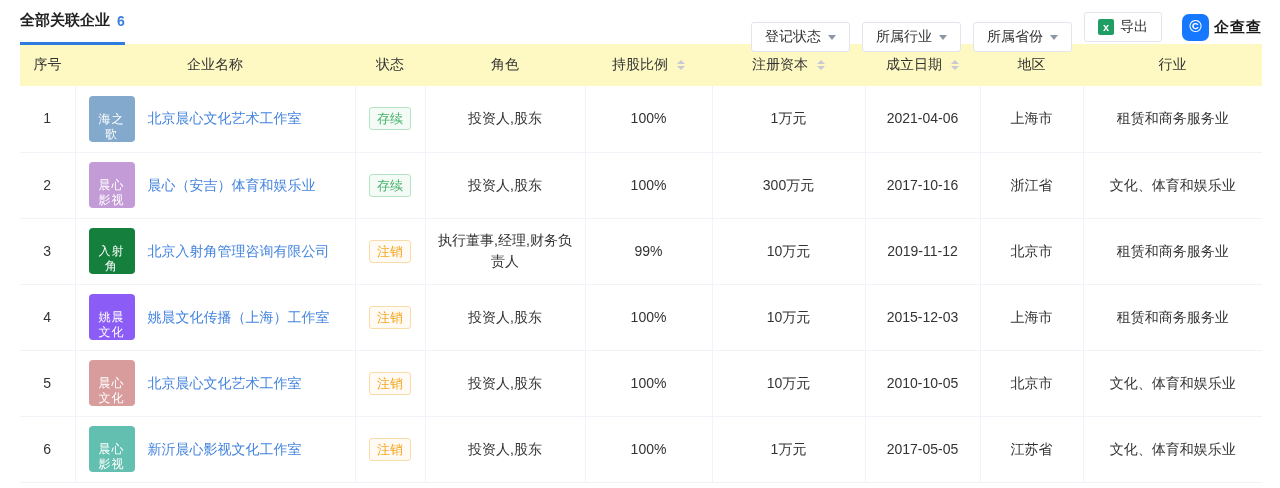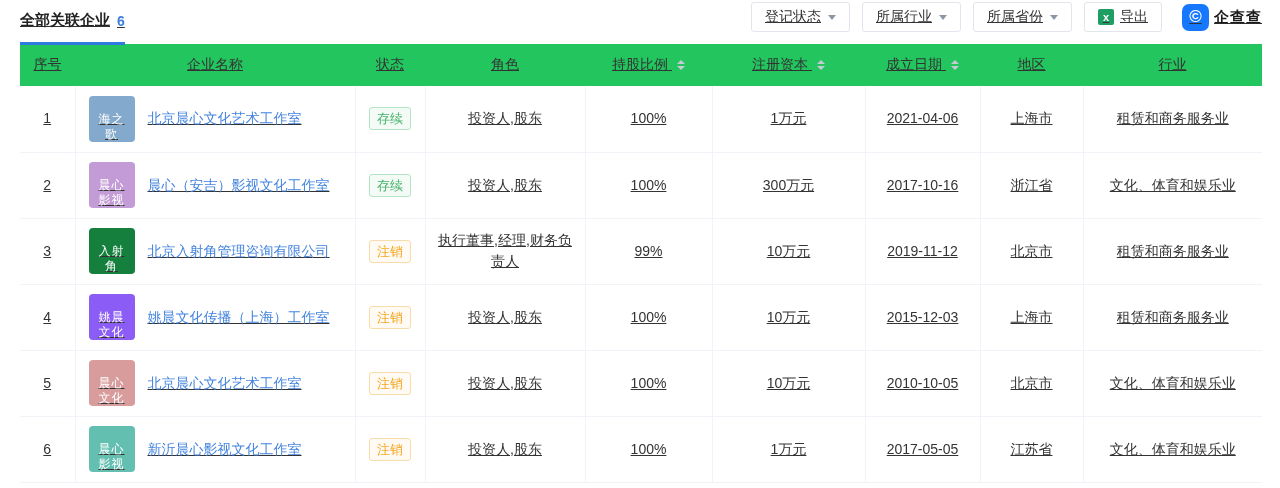--- a/index.html
+++ b/index.html
@@ -1,48 +1,48 @@
 <!DOCTYPE html>
 <html><head>
 <meta charset="utf-8">
 <style>
   * { margin:0; padding:0; box-sizing:border-box; }
   html,body { width:1280px; height:488px; background:#fff; overflow:hidden; }
   body { font-family:"Liberation Sans","DejaVu Sans",sans-serif; color:#333; }
-  .page { width:1280px; height:488px; padding:0 18px 0 20px;text-decoration:underline; }
+  .page { width:1280px; height:488px; padding:0 18px 0 20px; }
 
   
   .topbar { height:44px; display:flex; justify-content:space-between; align-items:flex-start; }
   .tabs { display:flex; gap:34px; }
   .tab { display:flex; align-items:center; gap:7px; font-size:15px; color:#666;
          padding:11px 0 12px; cursor:pointer; border-bottom:3px solid transparent; }
   .tab .count { color:#3d7fdc; font-weight:700; font-size:14px; }
   .tab.active { color:#222; font-weight:700; border-bottom-color:#2e7ce0; }
 
   .controls { display:flex; align-items:center; gap:12px; padding-top:2px; }
   .fbtn { display:flex; align-items:center; gap:7px; height:30px; padding:0 13px;
           background:#fff; border:1px solid #e2e5eb; border-radius:3px;
-          font-size:14px; color:#333; cursor:pointer; font-family:inherit; }
+          font-size:14px; color:#333; cursor:pointer; font-family:inherit;margin-top:20px; }
   .caret-down { width:0; height:0; border-left:4px solid transparent; border-right:4px solid transparent;
                 border-top:5px solid #8c97a5; display:inline-block; }
   .export { display:flex; align-items:center; gap:6px; height:30px; padding:0 13px;
             background:#fff; border:1px solid #e2e5eb; border-radius:3px;
             font-size:14px; color:#333; cursor:pointer; font-family:inherit; }
   .excel-ic { width:16px; height:16px; border-radius:2px; background:#1e9e62; color:#fff;
               font-size:11px; font-weight:700; display:flex; align-items:center; justify-content:center; }
   .brand { display:flex; align-items:center; gap:5px; margin-left:8px; }
   .brand-ic { width:27px; height:27px; border-radius:7px; background:#1677ff; color:#fff;
               font-size:17px; font-weight:700; display:flex; align-items:center; justify-content:center; }
   .brand-tx { font-size:15px; font-weight:800; color:#1a1a1a; letter-spacing:1px; }
 
   
   table { border-collapse:collapse; table-layout:fixed; width:1242px; }
   col.c0{width:55px} col.c1{width:280px} col.c2{width:70px} col.c3{width:160px}
   col.c4{width:127px} col.c5{width:153px} col.c6{width:115px} col.c7{width:103px} col.c8{width:179px}
-  thead th { background:#22c55e; height:42px; font-size:14px; font-weight:400; color:#333;
+  thead th { background:#fef9c3; height:42px; font-size:14px; font-weight:400; color:#333;
              text-align:center; white-space:nowrap; }
   thead th .sort { display:inline-flex; flex-direction:column; gap:2px; margin-left:5px;
                    vertical-align:middle; cursor:pointer; }
   .tri-up { width:0; height:0; border-left:4px solid transparent; border-right:4px solid transparent;
             border-bottom:4px solid #c5cad3; }
   .tri-dn { width:0; height:0; border-left:4px solid transparent; border-right:4px solid transparent;
             border-top:4px solid #c5cad3; }
   tbody td { height:66px; border-bottom:1px solid #f0f3f8; border-right:1px solid #f0f3f8;
              font-size:14px; text-align:center; color:#333; line-height:1.5; padding:4px 8px; }
   tbody td:last-child { border-right:none; }
@@ -157,21 +157,21 @@
   </tr>
 
   <tr>
     <td>2</td>
     <td class="c-name">
       <div class="name-wrap">
         <div class="logo" style="background-color: rgb(195, 155, 214);">
           <span>晨心</span>
                 <span>影视</span>
         </div>
-        <a class="link">晨心（安吉）影视文化工作室</a>
+        <a class="link">晨心（安吉）体育和娱乐业</a>
       </div>
     </td>
     <td><span class="badge" style="color: rgb(71, 179, 107); border-color: rgb(181, 227, 198); background-color: rgb(244, 251, 246);">存续</span></td>
     <td>投资人,股东</td>
     <td>100%</td>
     <td>300万元</td>
     <td>2017-10-16</td>
     <td>浙江省</td>
     <td>文化、体育和娱乐业</td>
   </tr>

